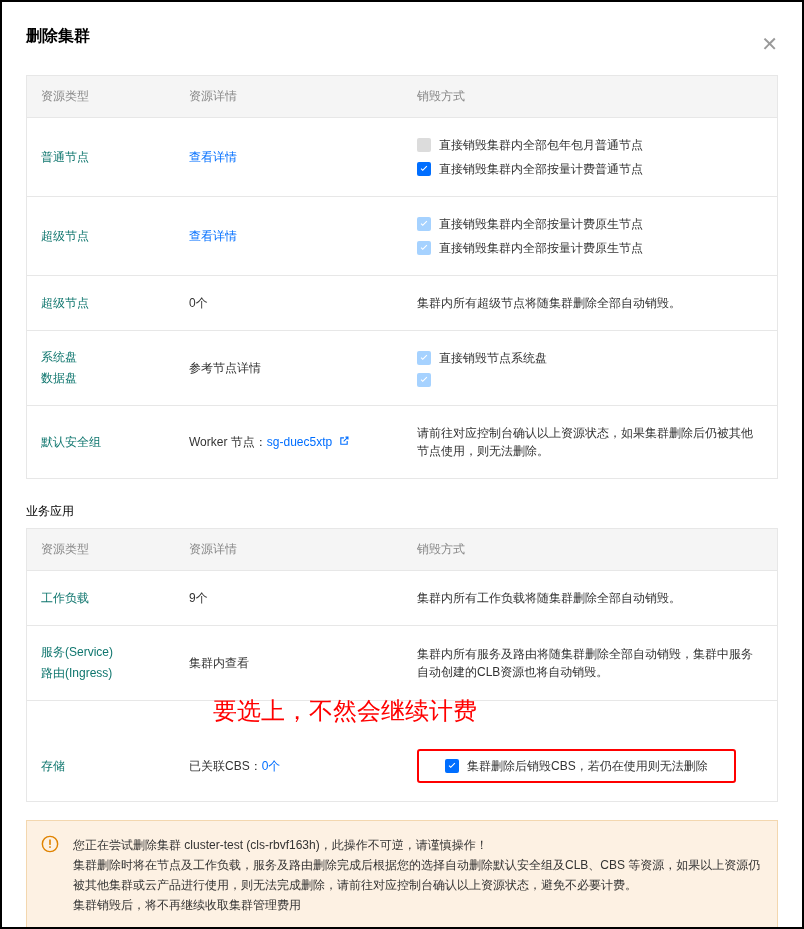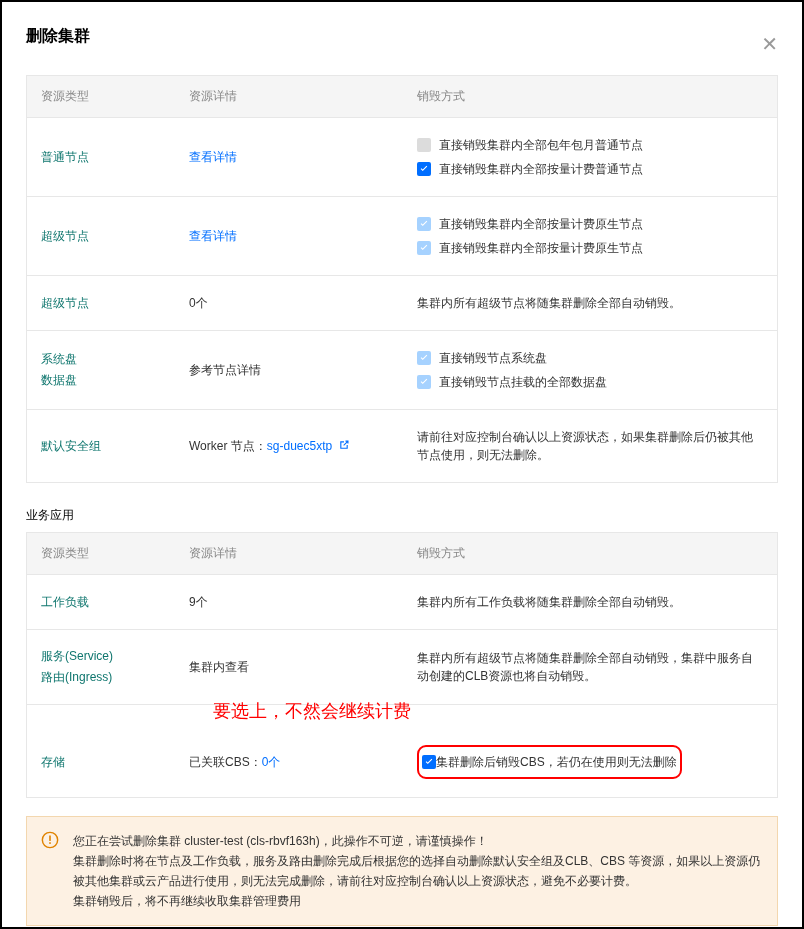--- a/index.html
+++ b/index.html
@@ -47,30 +47,31 @@
   }
   .cbox.blue { background: #006eff; }
   .cbox.lightblue { background: #a6d2ff; }
   .cbox.grey { background: #dcdcdc; }
   .cbox svg { width:10px; height:10px; fill:#fff; }
   .plain-text { color: #333; line-height: 18px; }
   .multiline .line { margin-bottom: 4px; }
   .multiline .line:last-child { margin-bottom: 0; }
   .annotation {
     color: #ff0000;
-    font-size: 18px;
+    font-size: 24px;
     position: relative;
     margin: -6px 0 4px 186px;
   }
   .red-box {
     border: 2px solid #ff0000;
-    border-radius: 9px;
-    padding: 6px 3px;
+    border-radius: 3px;
+    padding: 6px 26px;
     display: inline-flex;
     align-items: center;
+    gap: 8px;
   }
   .warn-box {
     background: #fdf1e3;
     border: 1px solid #f3d7af;
     padding: 14px 16px 14px 46px;
     position: relative;
     margin: 6px 0 36px 0;
     line-height: 20px;
     color: #333;
   }
@@ -160,21 +161,20 @@
               </svg>
             </span>
           <span class="plain-text">直接销毁节点系统盘</span>
         </div>
         <div class="check-line">
           <span class="cbox lightblue">
               <svg viewBox="0 0 12 12">
                 <path d="M4.5 8.5L2 6l.9-.9 1.6 1.6L9 2.2l.9.9z"></path>
               </svg>
             </span>
-          <span class="plain-text">直接销毁节点挂载的全部数据盘</span>
         </div>
       </div>
     </div>
 
     <div class="data-row">
       <div class="col col-type">默认安全组</div>
       <div class="col col-detail">
         <span>Worker 节点：</span><span class="link">sg-duec5xtp</span>
         <span class="ext-icon"><svg viewBox="0 0 16 16">
               <path d="M10 2h4v4h-1.5V4.5L8 9 7 8l4.5-4.5H10V2zM3 3h5v1.5H4.5v7h7V8H13v5H3V3z"></path>
@@ -197,21 +197,21 @@
       <div class="col col-detail">9个</div>
       <div class="col col-method plain-text">集群内所有工作负载将随集群删除全部自动销毁。</div>
     </div>
 
     <div class="data-row">
       <div class="col col-type multiline">
         <div class="line">服务(Service)</div>
         <div class="line">路由(Ingress)</div>
       </div>
       <div class="col col-detail">集群内查看</div>
-      <div class="col col-method plain-text">集群内所有超级节点将随集群删除全部自动销毁，集群中服务自动创建的CLB资源也将自动销毁。</div>
+      <div class="col col-method plain-text">集群内所有服务及路由将随集群删除全部自动销毁，集群中服务自动创建的CLB资源也将自动销毁。</div>
     </div>
 
     <div class="annotation">要选上，不然会继续计费</div>
 
     <div class="data-row" style="padding-top:0;">
       <div class="col col-type">存储</div>
       <div class="col col-detail">
         <span>已关联CBS：</span><span class="link">0个</span>
       </div>
       <div class="col col-method">

